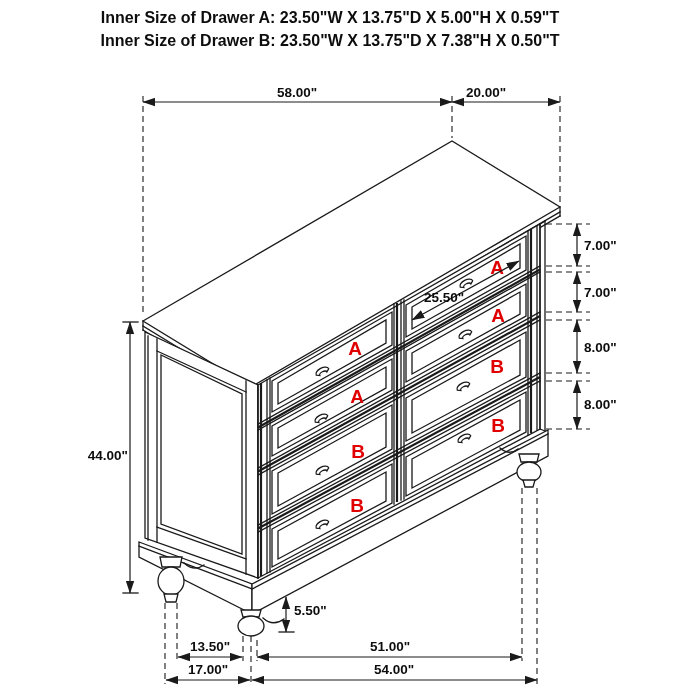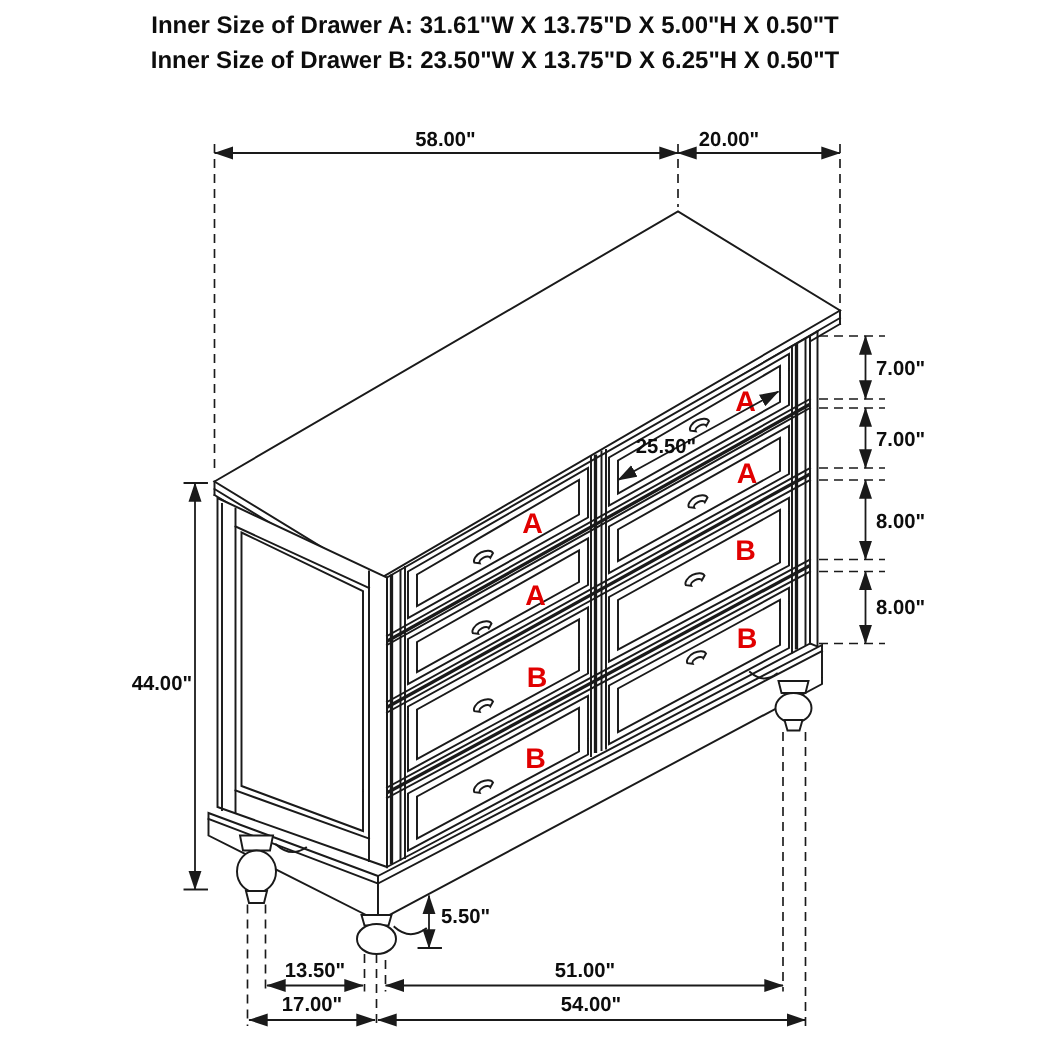--- a/index.html
+++ b/index.html
@@ -17,22 +17,22 @@
   svg text{font-family:"Liberation Sans",sans-serif;font-weight:bold;}
   svg .dimtxt{font-size:13.5px;fill:#0d0d0d;}
   svg .redtxt{font-size:19px;fill:#e10000;}
 </style>
 </head>
 <body>
 
 <div id="stage">
 
   <div id="spec-header">
-    <div>Inner Size of Drawer A: 31.61"W X 13.75"D X 5.00"H X 0.50"T</div>
-    <div>Inner Size of Drawer B: 23.50"W X 13.75"D X 6.25"H X 0.50"T</div>
+    <div>Inner Size of Drawer A: 23.50"W X 13.75"D X 5.00"H X 0.59"T</div>
+    <div>Inner Size of Drawer B: 23.50"W X 13.75"D X 7.38"H X 0.50"T</div>
   </div>
 
   <svg width="700" height="700" viewBox="0 0 700 700">
     <defs>
       <marker id="ah" viewBox="0 0 12 8" refX="11.5" refY="4" markerWidth="13" markerHeight="9" orient="auto-start-reverse" markerUnits="userSpaceOnUse">
         <path d="M0,0 L12,4 L0,8 Z" fill="#1a1a1a"></path>
       </marker>
     </defs>
 
     <g>

